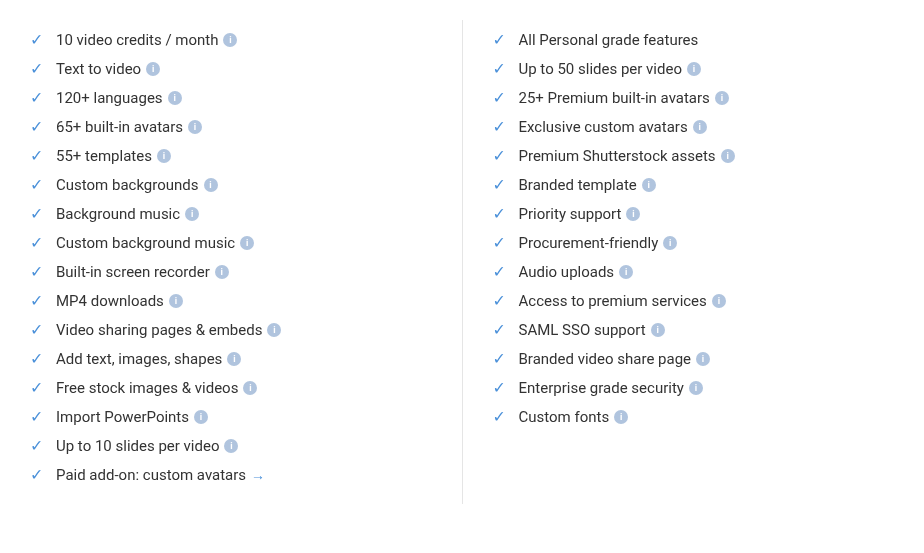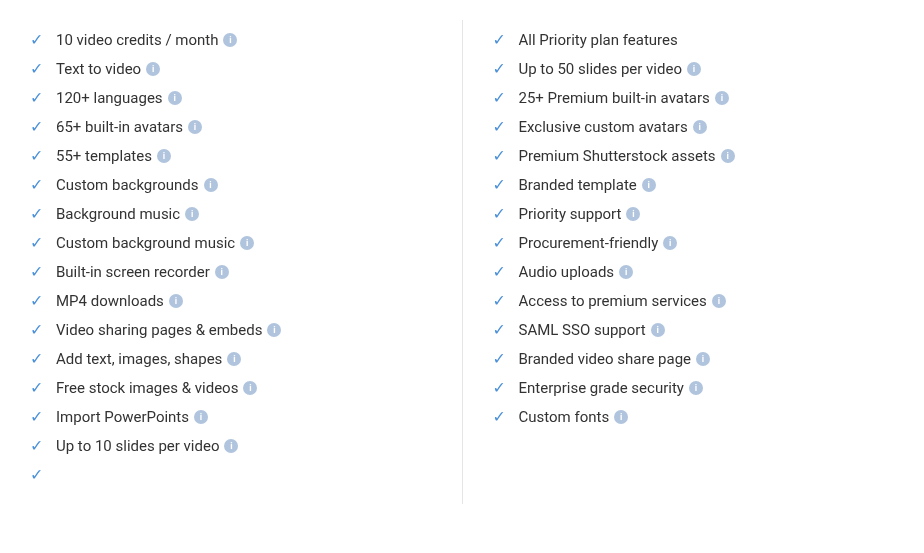--- a/index.html
+++ b/index.html
@@ -135,26 +135,27 @@
       <div class="feature-item">
         <span class="check-icon">✓</span>
         <span class="feature-text">Import PowerPoints<span class="info-icon">i</span></span>
       </div>
       <div class="feature-item">
         <span class="check-icon">✓</span>
         <span class="feature-text">Up to 10 slides per video<span class="info-icon">i</span></span>
       </div>
       <div class="feature-item">
         <span class="check-icon">✓</span>
+        <span class="feature-text">Paid add-on: custom avatars<span class="arrow-link"> →</span></span>
       </div>
     </div>
   <div class="column" id="right-col">
       <div class="feature-item">
         <span class="check-icon">✓</span>
-        <span class="feature-text">All Priority plan features</span>
+        <span class="feature-text">All Personal grade features</span>
       </div>
       <div class="feature-item">
         <span class="check-icon">✓</span>
         <span class="feature-text">Up to 50 slides per video<span class="info-icon">i</span></span>
       </div>
       <div class="feature-item">
         <span class="check-icon">✓</span>
         <span class="feature-text">25+ Premium built-in avatars<span class="info-icon">i</span></span>
       </div>
       <div class="feature-item">

